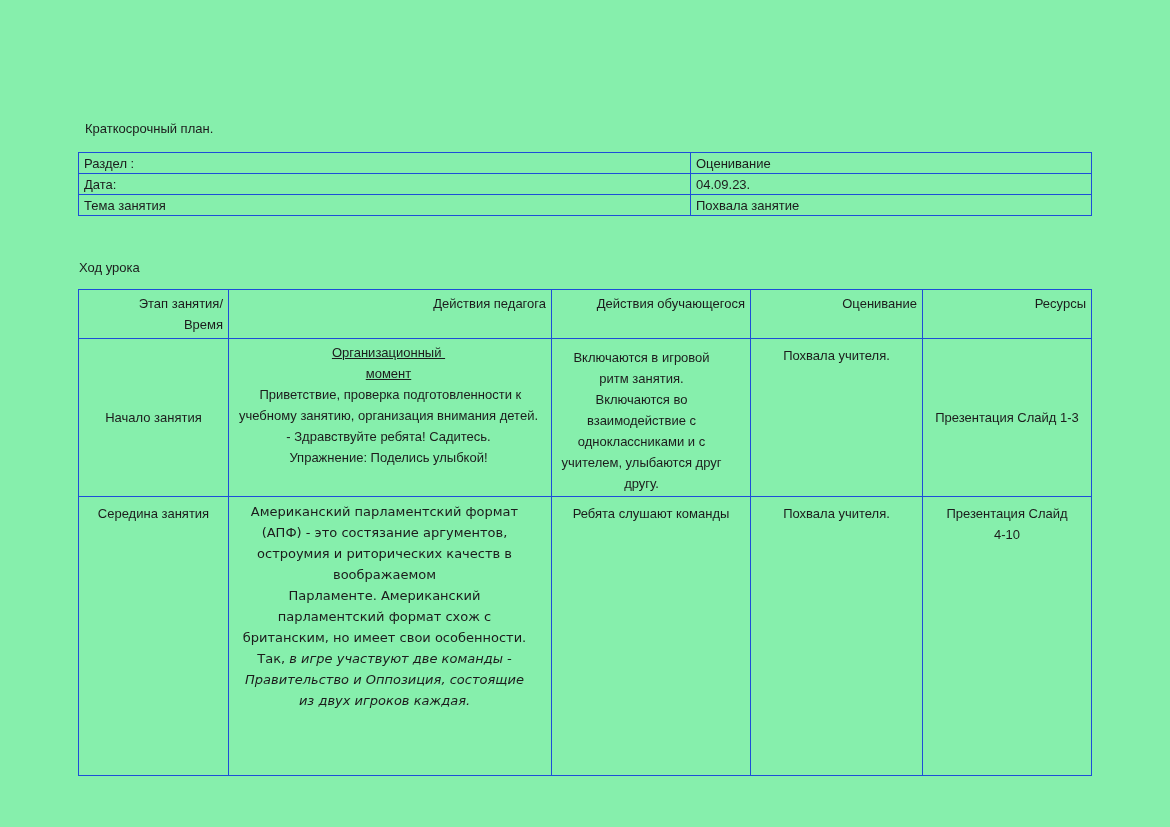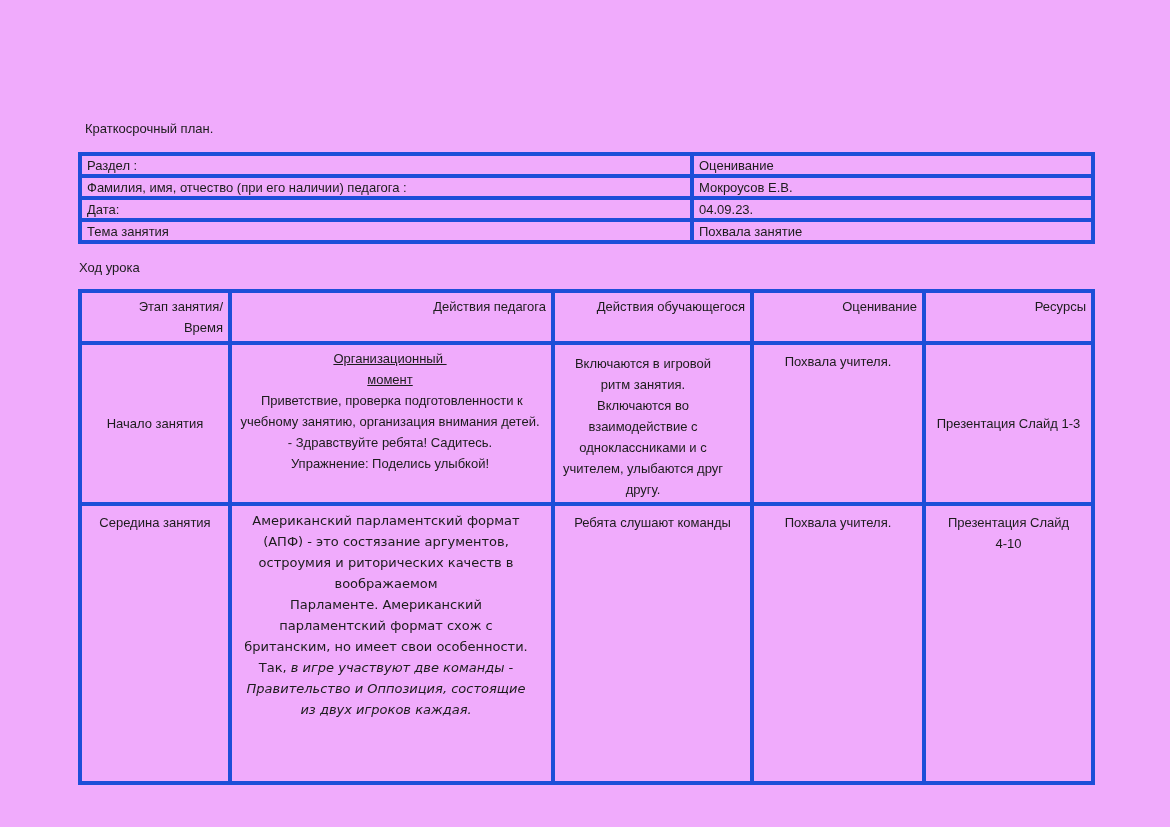--- a/index.html
+++ b/index.html
@@ -1,41 +1,41 @@
 <!DOCTYPE html>
 <html><head>
 <meta charset="utf-8">
 <style>
   * { margin: 0; padding: 0; box-sizing: border-box; }
   html, body { background: #ffffff; }
   .page {
     position: relative;
     width: 1170px;
     height: 827px;
-    background: #f0abfc;
+    background: #86efac;
     font-family: "Liberation Sans", sans-serif;
     color: #1c1c1c;
     overflow: hidden;
   }
   .doc-title {
     position: absolute;
     left: 85px;
     top: 121px;
     font-size: 13px;
     line-height: 16px;
   }
   .flow-label {
     position: absolute;
     left: 79px;
     top: 260px;
     font-size: 13px;
     line-height: 16px;
   }
   table { border-collapse: collapse; table-layout: fixed; }
-  td, th { border: 4px solid #1d4ed8; }
+  td, th { border: 1px solid #1d4ed8; }
 
   table.info-table {
     position: absolute;
     left: 78px;
     top: 152px;
     width: 1013px;
   }
   table.info-table td {
     height: 21px;
     padding: 1px 5px 0 5px;
@@ -99,24 +99,20 @@
     <colgroup>
         <col style="width:612px">
         <col style="width:401px">
       </colgroup>
     <tbody>
       <tr>
         <td>Раздел :</td>
         <td>Оценивание</td>
       </tr>
       <tr>
-        <td>Фамилия, имя, отчество (при его наличии) педагога :</td>
-        <td>Мокроусов Е.В.</td>
-      </tr>
-      <tr>
         <td>Дата:</td>
         <td>04.09.23.</td>
       </tr>
       <tr>
         <td>Тема занятия</td>
         <td>Похвала занятие</td>
       </tr>
     </tbody>
   </table>
 

